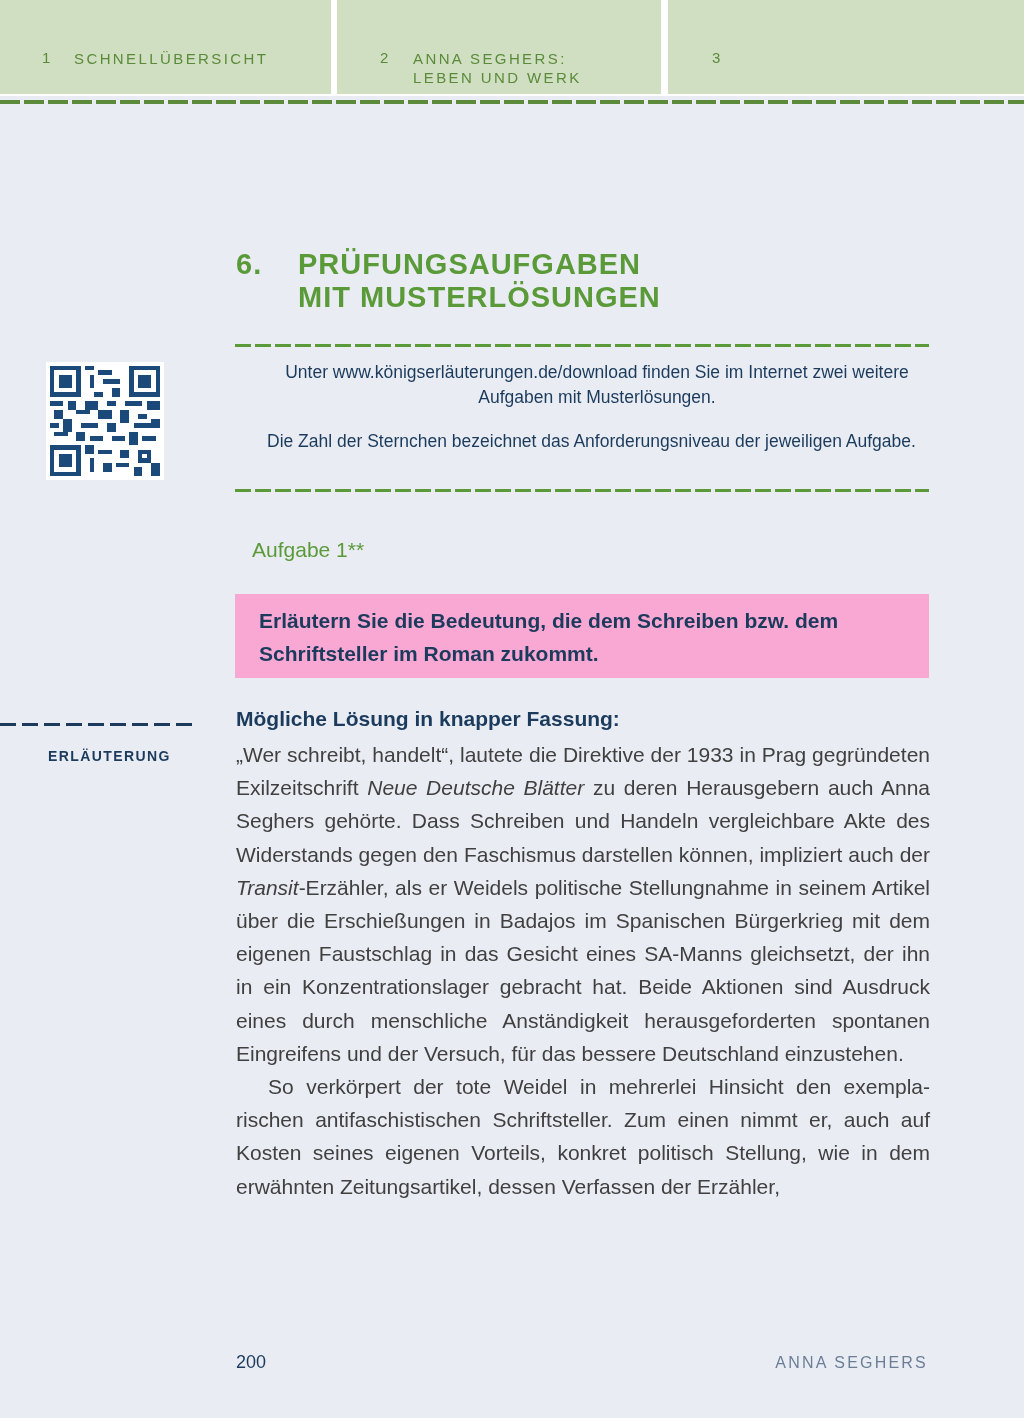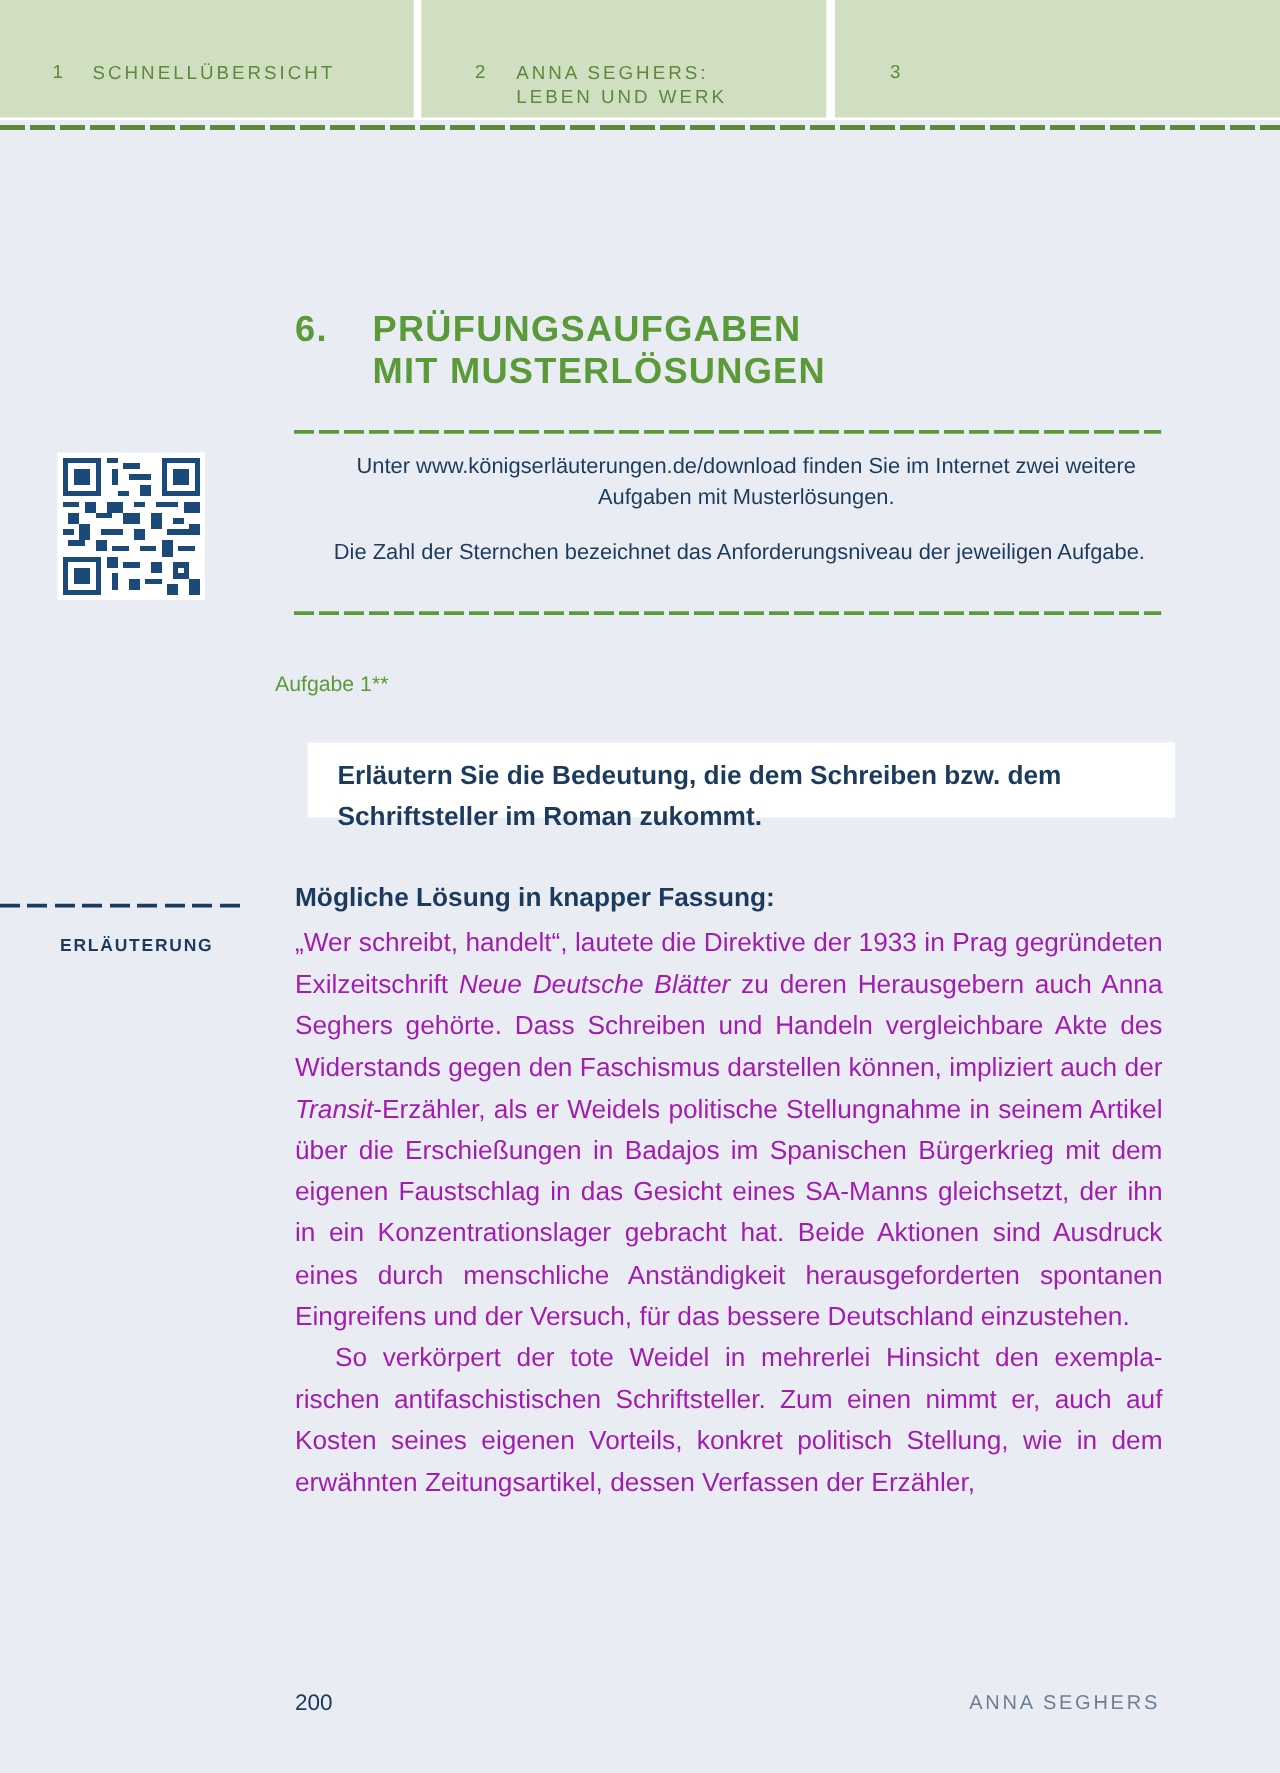--- a/index.html
+++ b/index.html
@@ -39,32 +39,32 @@
     position: absolute; height: 3px;
     background: repeating-linear-gradient(90deg, #5a9a38 0 16px, transparent 16px 20px);
   }
 
   
   .qr { position: absolute; left: 46px; top: 362px; width: 118px; height: 118px; background: #fff; }
   .qr svg { position: absolute; left: 4px; top: 4px; }
 
   .note { position: absolute; left: 267px; width: 660px; font-size: 17.5px; line-height: 25px; color: #1b3a5c; }
 
-  .task-heading { position: absolute; left: 220px; top: 538px; font-size: 17px; color: #5a9a38; }
-  .task-box { position: absolute; left: 246px; top: 594px; width: 694px; height: 60px; background: #ffffff; }
+  .task-heading { position: absolute; left: 252px; top: 538px; font-size: 21px; color: #5a9a38; }
+  .task-box { position: absolute; left: 235px; top: 594px; width: 694px; height: 84px; background: #f9a8d4; }
   .task-box p { margin: 0; position: absolute; left: 24px; top: 10px; width: 660px; font-weight: bold; font-size: 21px; line-height: 33px; color: #1b3a5c; }
 
   .side-rule {
     position: absolute; left: 0; top: 723px; width: 196px; height: 3px;
     background: repeating-linear-gradient(90deg, #1b3a5c 0 16px, transparent 16px 22px);
   }
   .side-label { position: absolute; left: 48px; top: 748px; font-size: 14px; letter-spacing: 1.4px; color: #1b3a5c; font-weight: bold; text-align: center; }
 
   .sol-heading { position: absolute; left: 236px; top: 707px; font-weight: bold; font-size: 21px; color: #1b3a5c; }
-  .body-text { position: absolute; left: 236px; width: 694px; font-size: 21px; line-height: 33.2px; color: #a21caf; text-align: justify; }
+  .body-text { position: absolute; left: 236px; width: 694px; font-size: 21px; line-height: 33.2px; color: #404040; text-align: justify; }
   .body-text p { margin: 0; }
   .body-text .indent { text-indent: 32px; }
   .body-text i { font-style: italic; }
 
   .page-num { position: absolute; left: 236px; top: 1352px; font-size: 18px; color: #1b3a5c; }
   .running-title { position: absolute; right: 96px; top: 1354px; font-size: 16px; letter-spacing: 2.2px; color: #6b7e96; }
 </style>
 </head>
 <body>
 

